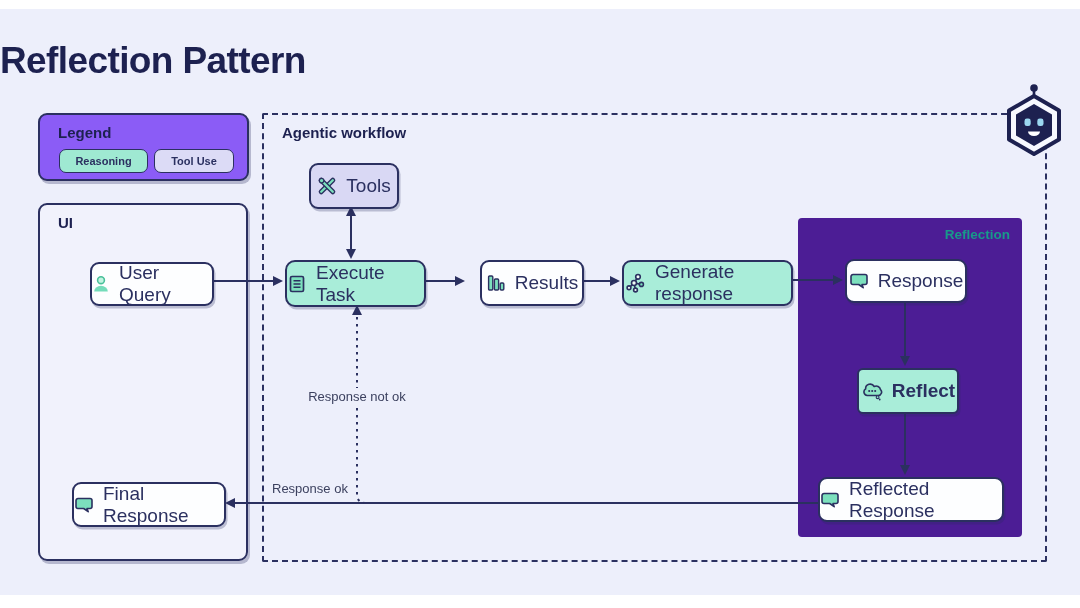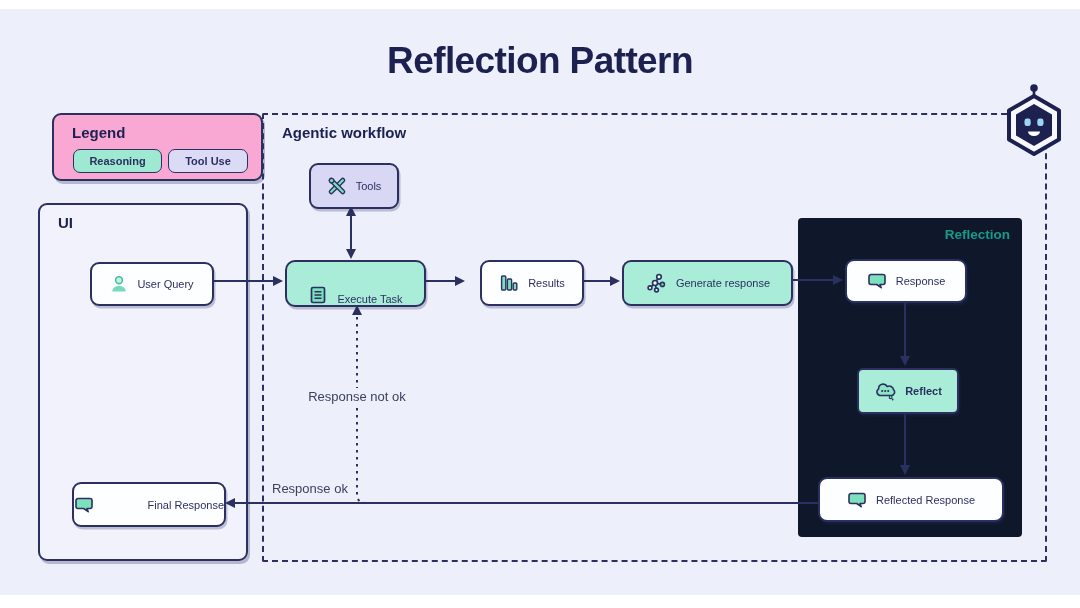--- a/index.html
+++ b/index.html
@@ -1,46 +1,46 @@
 <!DOCTYPE html>
 <html><head>
 <meta charset="utf-8">
 <style>
   html,body{margin:0;padding:0;background:#ffffff;}
   .slide{position:relative;width:1080px;height:608px;overflow:hidden;background:#ffffff;
          font-family:"Liberation Sans","DejaVu Sans",sans-serif;color:#2b3060;}
   .bg{position:absolute;left:0;right:0;top:9px;bottom:13px;background:#edeffb;}
-  .page-title{position:absolute;left:0;right:0;top:40px;text-align:center;
+  .page-title{position:absolute;left:0;right:0;top:40px;
               font-size:37px;font-weight:700;color:#1d2150;letter-spacing:-0.6px;}
   
   .panel{position:absolute;border:2px solid #2b3060;border-radius:9px;}
   .panel-shadow{box-shadow:2px 3px 0 rgba(39,44,94,0.28);}
-  .legend-panel{left:52px;top:113px;width:207px;height:64px;background:#f9a8d4;}
+  .legend-panel{left:38px;top:113px;width:207px;height:64px;background:#8b5cf6;}
   .panel-title{position:absolute;left:18px;top:9px;font-size:15px;font-weight:700;color:#1d2150;}
   .pill{position:absolute;top:34px;height:22px;border:1.5px solid #2b3060;border-radius:7px;
         display:flex;align-items:center;justify-content:center;font-size:11px;font-weight:600;}
   .pill-reasoning{left:19px;width:87px;background:#9fe9d2;}
   .pill-tooluse{left:114px;width:78px;background:#dcdbf6;}
   .ui-panel{left:38px;top:203px;width:206px;height:354px;background:rgba(255,255,255,0.22);}
   .workflow-panel{left:262px;top:113px;width:781px;height:445px;border:2px dashed #2b3060;
                   border-radius:2px;background:transparent;}
   .reflection-region{position:absolute;left:798px;top:218px;width:224px;height:319px;
-                     background:#0f172a;border-radius:4px;}
+                     background:#4c1d95;border-radius:4px;}
   .reflection-label{position:absolute;right:12px;top:9px;font-size:13.5px;font-weight:700;color:#18998a;}
   
   .node{position:absolute;display:flex;align-items:center;justify-content:center;gap:9px;
-        border:2px solid #2b3060;border-radius:9px;background:#fdfeff;font-size:11px;
+        border:2px solid #2b3060;border-radius:9px;background:#fdfeff;font-size:19px;
         color:#2b3060;box-shadow:1.5px 2.5px 0 rgba(39,44,94,0.26);z-index:3;}
   .node svg{flex:0 0 auto;}
   .mint{background:#a9edd9;}
   .lavender{background:#d9d8f4;}
   .n-user-query{left:90px;top:262px;width:120px;height:40px;}
   .n-final-response{left:72px;top:482px;width:150px;height:41px;justify-content:space-between;}
   .n-tools{left:309px;top:163px;width:86px;height:42px;}
-  .n-execute-task{left:285px;top:260px;width:137px;height:43px;border-radius:10px;align-items:flex-end;}
+  .n-execute-task{left:285px;top:260px;width:137px;height:43px;border-radius:10px;}
   .n-results{left:480px;top:260px;width:100px;height:42px;}
   .n-generate-response{left:622px;top:260px;width:167px;height:42px;}
   .n-response{left:845px;top:259px;width:118px;height:40px;}
   .n-reflect{left:857px;top:368px;width:98px;height:42px;border-radius:6px;font-weight:bold;}
   .n-reflected-response{left:818px;top:477px;width:182px;height:41px;}
   
   .edge-label{position:absolute;font-size:13px;color:#3c415f;z-index:3;}
   .lbl-response-ok{left:272px;top:481px;}
   .lbl-response-not-ok{left:357px;top:388px;transform:translateX(-50%);
                        background:#edeffb;padding:1px 6px;text-align:center;}

